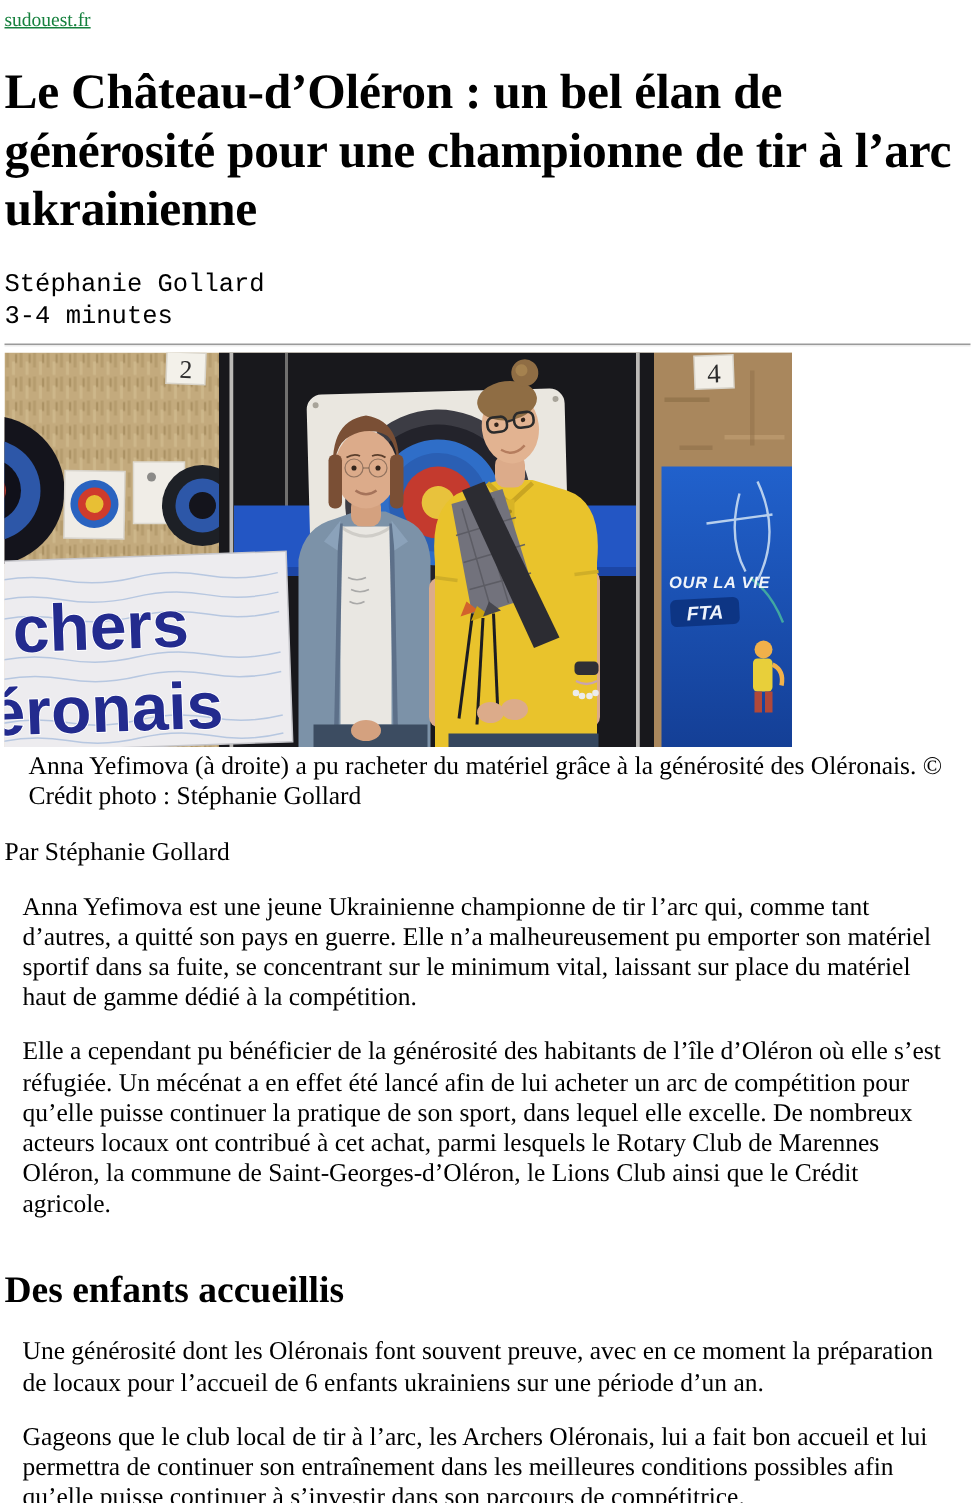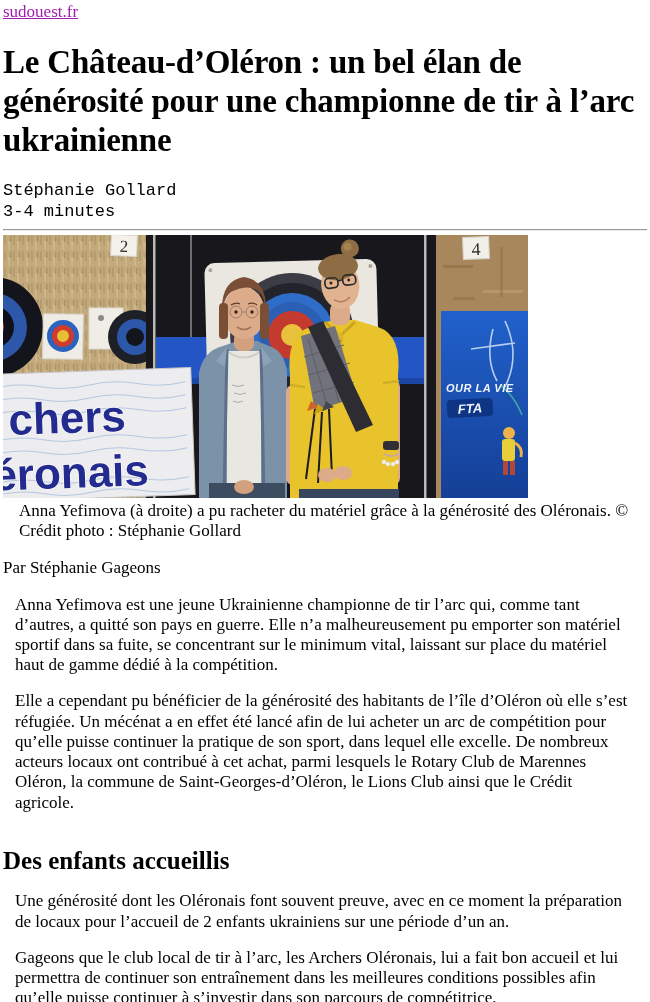--- a/index.html
+++ b/index.html
@@ -7,22 +7,22 @@
     width: 650px;
     padding: 2px 3px 0 3px;
     box-sizing: border-box;
     font-family: "Liberation Serif", "DejaVu Serif", serif;
     font-size: 17px;
     line-height: 1.19;
     color: #000000;
     overflow: hidden;
   }
   a.site-link {
-    color: #a21caf;
-    font-size: 17px;
+    color: #15803d;
+    font-size: 13px;
   }
   h1.article-title {
     font-size: 33px;
     line-height: 1.18;
     font-weight: bold;
     margin: 21px 0 20px 0;
     letter-spacing: -0.2px;
   }
   .meta-block { margin: 0 0 6px 0; line-height: 1.25; font-family: Liberation Mono, monospace; }
   .meta-block .line { display: block; }
@@ -268,25 +268,25 @@
       <ellipse cx="324" cy="240" rx="9" ry="7" fill="#dcab8a"></ellipse>
       <ellipse cx="340" cy="238" rx="9" ry="7" fill="#dcab8a"></ellipse>
       <rect x="296" y="254" width="100" height="9" fill="#35465e"></rect>
     </g>
   </svg>
 </div>
 
 <p class="caption">Anna Yefimova (à droite) a pu racheter du matériel grâce à la générosité des Oléronais. © Crédit photo : Stéphanie Gollard</p>
 
 <div class="byline-block">
-  <span class="line">Par Stéphanie Gageons</span>
+  <span class="line">Par Stéphanie Gollard</span>
 </div>
 
 <p class="body-par">Anna Yefimova est une jeune Ukrainienne championne de tir l’arc qui, comme tant d’autres, a quitté son pays en guerre. Elle n’a malheureusement pu emporter son matériel sportif dans sa fuite, se concentrant sur le minimum vital, laissant sur place du matériel haut de gamme dédié à la compétition.</p>
 <p class="body-par">Elle a cependant pu bénéficier de la générosité des habitants de l’île d’Oléron où elle s’est réfugiée. Un mécénat a en effet été lancé afin de lui acheter un arc de compétition pour qu’elle puisse continuer la pratique de son sport, dans lequel elle excelle. De nombreux acteurs locaux ont contribué à cet achat, parmi lesquels le Rotary Club de Marennes Oléron, la commune de Saint-Georges-d’Oléron, le Lions Club ainsi que le Crédit agricole.</p>
 
 <h2 class="sub-heading">Des enfants accueillis</h2>
 
-<p class="body-par">Une générosité dont les Oléronais font souvent preuve, avec en ce moment la préparation de locaux pour l’accueil de 2 enfants ukrainiens sur une période d’un an.</p>
+<p class="body-par">Une générosité dont les Oléronais font souvent preuve, avec en ce moment la préparation de locaux pour l’accueil de 6 enfants ukrainiens sur une période d’un an.</p>
 <p class="body-par">Gageons que le club local de tir à l’arc, les Archers Oléronais, lui a fait bon accueil et lui permettra de continuer son entraînement dans les meilleures conditions possibles afin qu’elle puisse continuer à s’investir dans son parcours de compétitrice.</p>
 
 
 
 
 </body></html>

